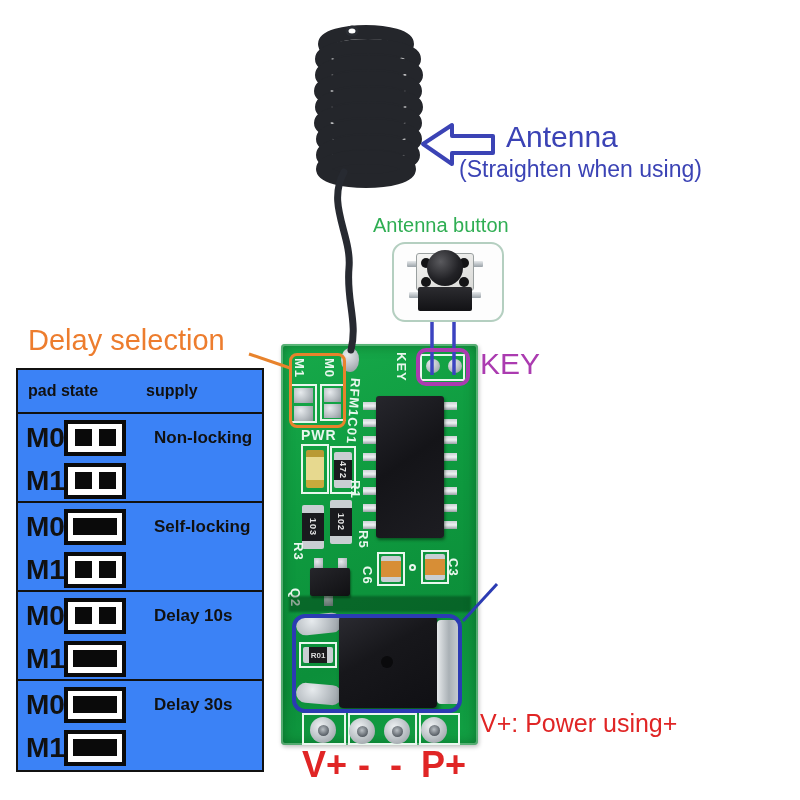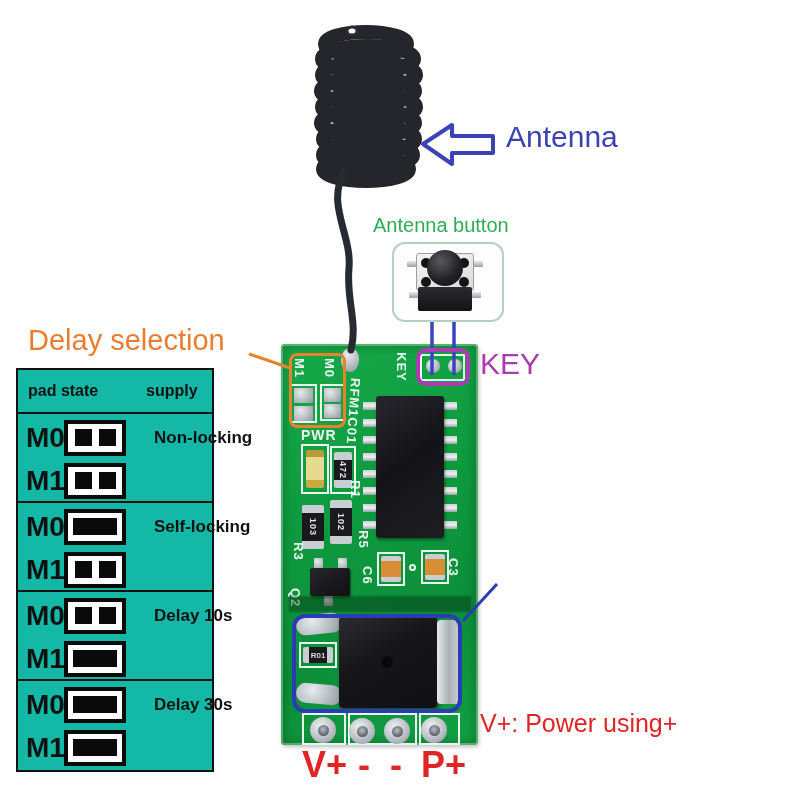--- a/index.html
+++ b/index.html
@@ -16,21 +16,21 @@
   .lbl-red    { color:#e02525; }
 
   #antenna-title    { left:506px; top:120px; font-size:30px; }
   #antenna-subtitle { left:459px; top:156px; font-size:23px; }
   #ext-btn-label    { left:373px; top:214px; font-size:20px; }
   #key-label        { left:480px; top:347px; font-size:30px; font-weight:500; }
   #mode-title       { left:28px;  top:324px; font-size:29px; }
   #pmos-label       { left:497px; top:558px; font-size:26px; }
 
   
-  #mode-table { left:16px; top:368px; width:198px; border:2px solid #111; background:#14b8a6; }
+  #mode-table { left:16px; top:368px; width:248px; border:2px solid #111; background:#3b82f6; }
   .thead { display:flex; align-items:center; height:44px; border-bottom:2px solid #111;
            font-size:16px; font-weight:bold; color:#111; }
   .th-pad   { padding-left:10px; width:128px; }
   .mode-row { height:89px; border-bottom:2px solid #111; padding-top:2px; }
   .mode-row:last-child { border-bottom:none; }
   .mode-subrow { position:relative; height:43px; display:flex; align-items:center; }
   .mlab  { width:46px; padding-left:8px; font-size:28px; font-weight:bold; color:#111; }
   .pad   { width:62px; height:36px; border:4px solid #0a0a0a; background:#fff;
            display:flex; align-items:center; justify-content:center; gap:7px; }
   .pad.open::before, .pad.open::after { content:""; width:17px; height:17px; background:#0a0a0a; }
@@ -211,20 +211,21 @@
       <div class="abs sw-dot" style="left:4px;  top:4px;"></div>
       <div class="abs sw-dot" style="left:42px; top:4px;"></div>
       <div class="abs sw-dot" style="left:4px;  top:23px;"></div>
       <div class="abs sw-dot" style="left:42px; top:23px;"></div>
     </div>
     <div id="sw-base" class="abs"></div>
     <div id="sw-cap" class="abs"></div>
   </div>
 
   <span id="antenna-title" class="abs lbl-blue">Antenna</span>
+  <span id="antenna-subtitle" class="abs lbl-blue">(Straighten when using)</span>
   <span id="ext-btn-label" class="abs lbl-green">Antenna button</span>
   <span id="key-label" class="abs lbl-purple">KEY</span>
   <span id="mode-title" class="abs lbl-orange">Delay selection</span>
 
   <div id="mode-table" class="abs">
     <div class="thead">
       <span class="th-pad">pad state</span>
       <span class="th-model">supply</span>
     </div>
     <div>

